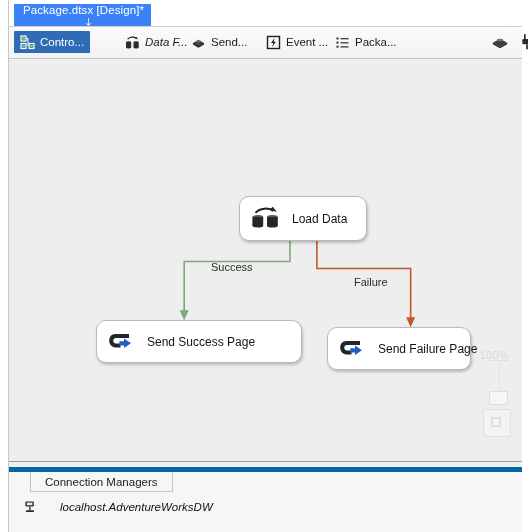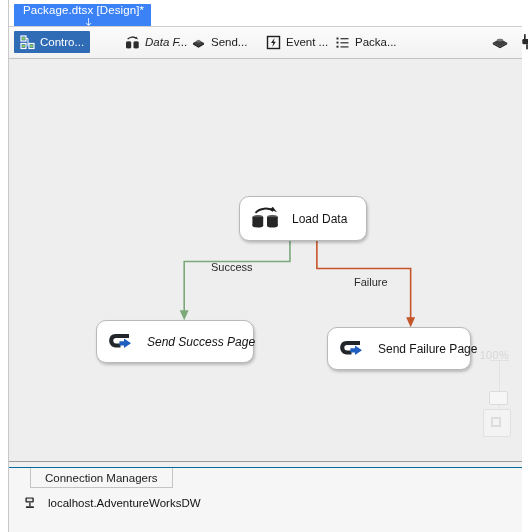--- a/index.html
+++ b/index.html
@@ -220,21 +220,21 @@
     position: absolute;
     left: 9px; top: 462px;
     width: 513px; height: 5px;
     background: #f0f0f0;
   }
   .cm-pane {
     position: absolute;
     left: 9px; top: 467px;
     width: 513px; height: 65px;
     background: #f6f6f6;
-    border-top: 1px solid #0369a1;
+    border-top: 5px solid #0369a1;
     box-sizing: border-box;
   }
   .cm-tab {
     position: absolute;
     left: 21px; top: 0px;
     height: 20px;
     padding: 0 14px;
     display: flex; align-items: center;
     background: #f6f6f6;
     border: 1px solid #c4c4c4;
@@ -242,24 +242,25 @@
     font-size: 11.5px;
     color: #1b1b1b;
     white-space: nowrap;
     box-sizing: border-box;
   }
   .cm-row {
     position: absolute;
     left: 14px; top: 28px;
     display: flex;
     align-items: center;
-    gap: 11px;
+    gap: 23px;
     font-size: 11.5px;
     color: #111111;
     white-space: nowrap;
+    font-style: italic;
   }
   .cm-ico { width: 14px; height: 14px; position: relative; flex: 0 0 auto; }
 </style>
 </head>
 <body>
 
 <div id="app">
 
   <div class="left-gutter"></div>
   <div class="right-gutter"></div>
@@ -384,21 +385,21 @@
           <ellipse cx="21.4" cy="10.2" rx="5.4" ry="2.1" fill="#555"></ellipse>
           <rect x="16" y="10.2" width="10.8" height="8.2" fill="#262626"></rect>
           <ellipse cx="21.4" cy="18.4" rx="5.4" ry="2.1" fill="#262626"></ellipse>
           <path d="M4.5 5.8 C9 0.6 17.5 0.6 22.4 3.9" fill="none" stroke="#1f1f1f" stroke-width="2"></path>
           <path d="M26 5.2 L19 2.3 L21.8 -0.2 Z" fill="#1f1f1f"></path>
         </svg>
       </span>
       <span class="node-label">Load Data</span>
     </div>
 
-    <div class="node" style="left:87px; top:261px; width:158px; height:43px;font-style:italic;">
+    <div class="node" style="left:87px; top:261px; width:206px; height:43px;">
       <span class="icon-sendmail">
         <svg width="28" height="24" viewBox="0 0 28 24">
           <path d="M21 4 L7.5 4 C3.7 4 1.2 6.8 1.2 10.6 C1.2 14.4 3.7 17.4 7.5 17.4
                    L12.5 17.4 L12.5 13.4 L8 13.4 C6.3 13.4 5.3 12.3 5.3 10.7
                    C5.3 9.1 6.3 8 8 8 L21 8 Z" fill="#22262b"></path>
           <path d="M16 8.6 L16 11.2 L11.4 11.2 L11.4 15.4 L16 15.4 L16 18 L23 13.3 Z" fill="#1f5fc0"></path>
         </svg>
       </span>
       <span class="node-label">Send Success Page</span>
     </div>

